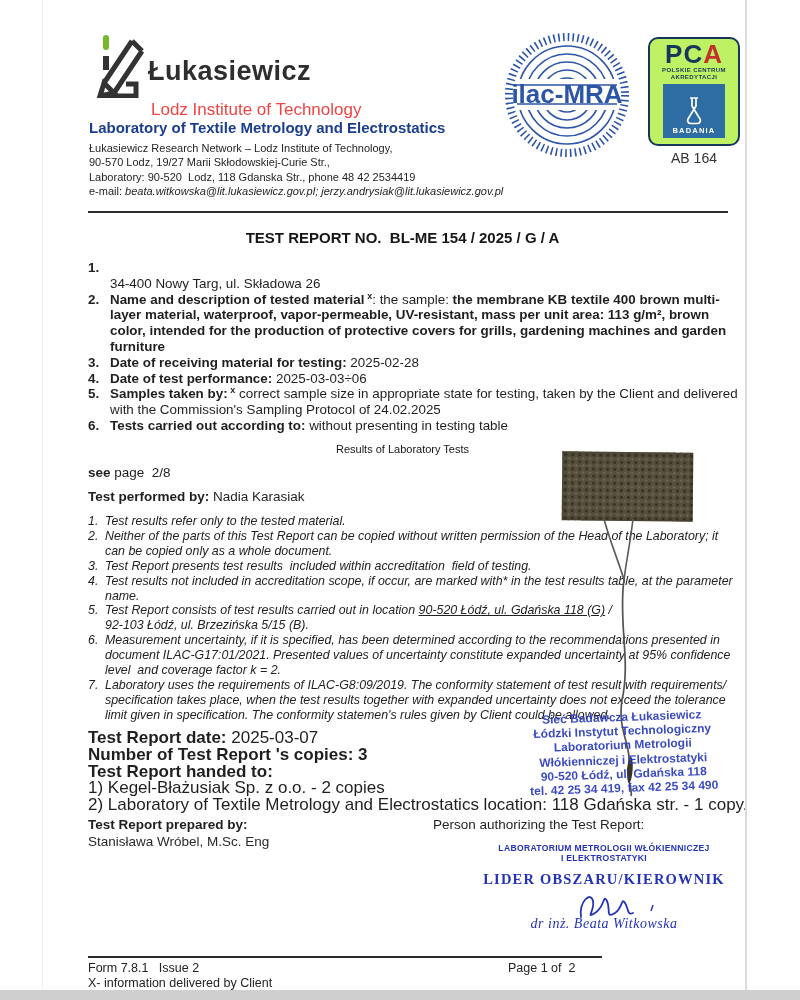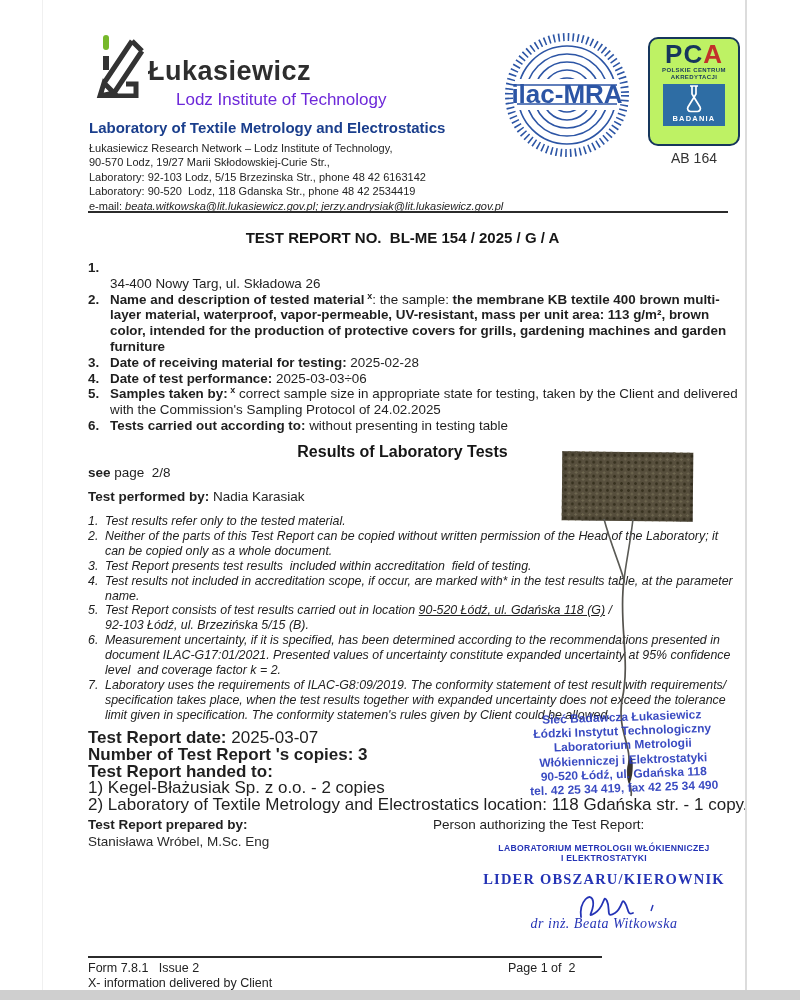--- a/index.html
+++ b/index.html
@@ -4,44 +4,44 @@
 <style>
   html,body{margin:0;padding:0;width:800px;height:1000px;overflow:hidden;background:#ffffff;
     font-family:"Liberation Sans",sans-serif;color:#1f1f1f;}
   .abs{position:absolute;}
   .pre{white-space:pre-wrap;}
   .b{font-weight:bold;}
   sup.x{font-size:9px;font-weight:bold;vertical-align:super;line-height:0;}
 
   
   #brand-name{left:148px;top:56px;font-size:27px;font-weight:bold;color:#2e2e2e;letter-spacing:.5px;}
-  #brand-sub{left:151px;top:90px;font-size:17px;color:#6d28d9;margin-left:25px;}
+  #brand-sub{left:151px;top:100px;font-size:17px;color:#ef4444;}
   #lab-title{left:89px;top:119px;font-size:15px;font-weight:bold;color:#1a3e8c;}
   #address{left:89px;top:141px;font-size:11px;line-height:14.4px;color:#242424;}
   #address .em{font-style:italic;}
   #top-rule{left:88px;top:211px;width:640px;height:2px;background:#2b2b2b;}
 
   
   #ilac-stamp{left:503px;top:31px;width:128px;height:128px;}
   #pca-badge{left:648px;top:37px;width:92px;height:109px;border:2.5px solid #16365c;border-radius:10px;
     background:#bef264;box-sizing:border-box;display:flex;flex-direction:column;align-items:center;padding-top:2px;}
   #pca-acronym{font-size:26px;font-weight:bold;color:#16365c;line-height:26px;letter-spacing:1px;}
   #pca-acronym .red{color:#c2312b;}
   .pca-sub{font-size:6px;font-weight:bold;color:#16365c;line-height:7px;letter-spacing:.4px;text-align:center;}
-  #pca-square{margin-top:3px;width:62px;height:42px;background:#2e6da4;display:flex;flex-direction:column;
+  #pca-square{margin-top:3px;width:62px;height:54px;background:#2e6da4;display:flex;flex-direction:column;
     align-items:center;justify-content:flex-end;padding-bottom:3px;box-sizing:border-box;}
   #pca-badania{color:#fff;font-size:7.5px;font-weight:bold;letter-spacing:1.2px;}
   #cert-number{left:648px;top:150px;width:92px;text-align:center;font-size:14px;color:#333;}
 
   
   #report-title{left:60px;top:229px;width:685px;text-align:center;font-size:15px;font-weight:bold;color:#161616;}
   #items{left:88px;top:260px;width:650px;font-size:13.4px;line-height:15.8px;color:#1f1f1f;}
   .item{position:relative;padding-left:22px;}
   .item .num{position:absolute;left:0;font-weight:bold;}
-  #results-heading{left:60px;top:443px;width:685px;text-align:center;font-size:16px;font-weight:bold;color:#161616;}
+  #results-heading{left:60px;top:443px;width:685px;text-align:center;font-size:11px;font-weight:normal;color:#161616;}
   #see-line{left:88px;top:465px;font-size:13.5px;}
   #performed-line{left:88px;top:489px;font-size:13.5px;}
   #notes{left:88px;top:514px;width:652px;font-size:12.4px;line-height:14.9px;font-style:italic;color:#222;}
   .note{position:relative;padding-left:17px;}
   .note .nnum{position:absolute;left:0;}
   .note .u{text-decoration:underline;}
 
   
   #fabric-swatch{left:562px;top:452px;width:131px;height:69px;transform:rotate(.6deg);
     background-color:#574f3d;
@@ -81,21 +81,20 @@
   <rect x="13" y="1" width="6" height="15" rx="3" fill="#76b82a"></rect>
   <path d="M16,22 L16,36" stroke="#333" stroke-width="6" fill="none"></path>
   <path d="M42,7 L52,17 M42,7 L14,49 M52,17 L24,59 M14,49 L10,62 L24,59 Z M10,62 H46 V50 H36" stroke="#333" stroke-width="5" fill="none" stroke-linejoin="miter"></path>
 </svg>
 <div class="abs" id="brand-name">Łukasiewicz</div>
 <div class="abs" id="brand-sub">Lodz Institute of Technology</div>
 <div class="abs" id="lab-title">Laboratory of Textile Metrology and Electrostatics</div>
 <div class="abs" id="address">
   <div class="pre">Łukasiewicz Research Network – Lodz Institute of Technology,</div>
   <div class="pre">90-570 Lodz, 19/27 Marii Skłodowskiej-Curie Str.,</div>
-  <div class="pre">Laboratory: 92-103 Lodz, 5/15 Brzezinska Str., phone 48 42 6163142</div>
   <div class="pre">Laboratory: 90-520  Lodz, 118 Gdanska Str., phone 48 42 2534419</div>
   <div><span class="pre">e-mail:</span>  <span class="em">beata.witkowska@lit.lukasiewicz.gov.pl;  jerzy.andrysiak@lit.lukasiewicz.gov.pl</span></div>
 </div>
 <div class="abs" id="top-rule"></div>
 
 <svg class="abs" id="ilac-stamp" viewBox="0 0 128 128">
   <circle cx="64" cy="64" r="58" fill="none" stroke="#2c55a5" stroke-width="8" stroke-dasharray="1.6,3.2"></circle>
   <g stroke="#2c55a5" fill="none" stroke-width="1.6">
     <circle cx="64" cy="64" r="49"></circle>
       <circle cx="64" cy="64" r="41"></circle>

